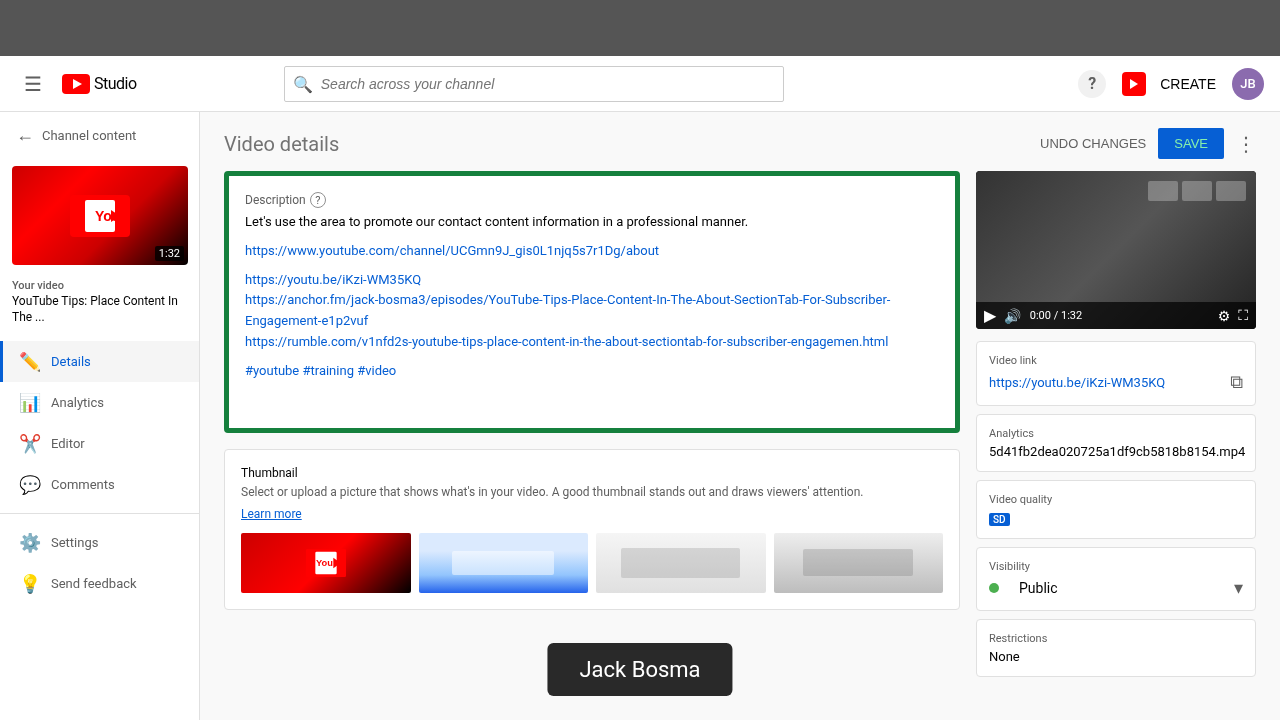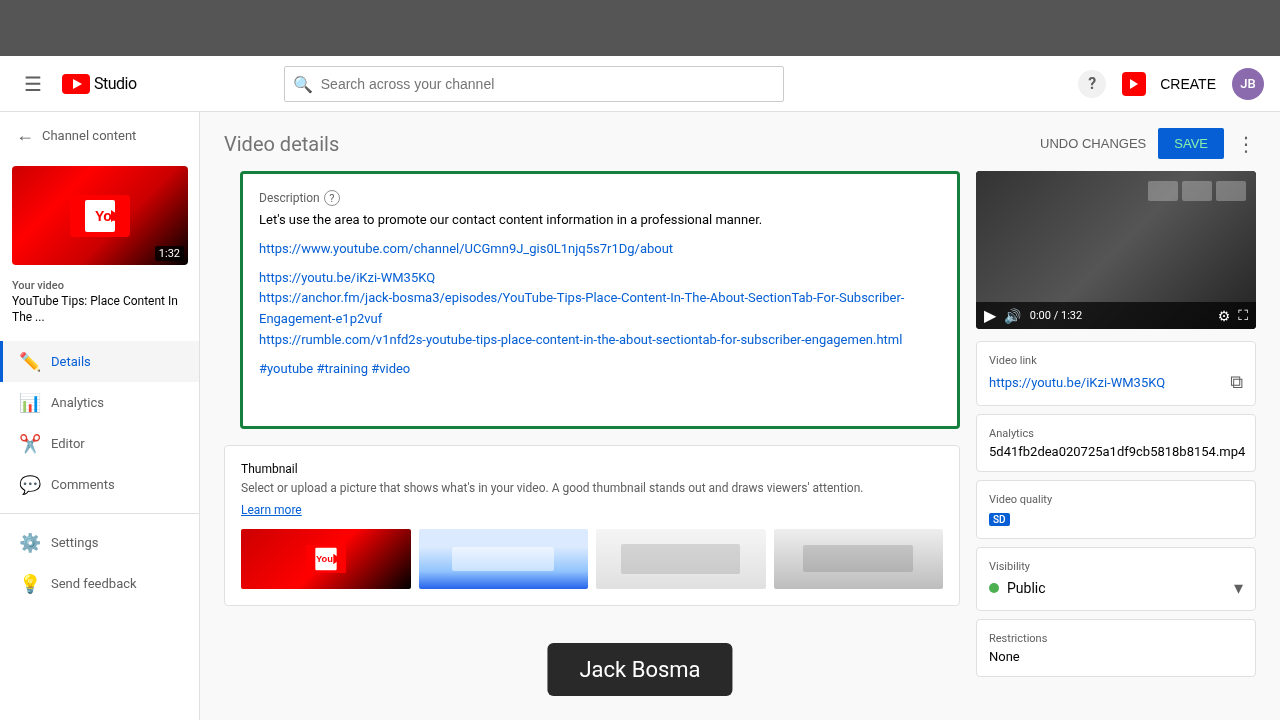--- a/index.html
+++ b/index.html
@@ -63,20 +63,21 @@
 
     .search-bar input {
       width: 100%;
       height: 36px;
       border: 1px solid #ccc;
       border-radius: 2px;
       padding: 0 17px 0 36px;
       font-size: 14px;
       outline: none;
       background: #fff;
+      font-style: italic;
     }
 
     .search-wrapper {
       position: relative;
     }
 
     .search-icon-inner {
       position: absolute;
       left: 10px;
       top: 50%;
@@ -342,25 +343,24 @@
     }
 
     .right-col {
       width: 280px;
       flex-shrink: 0;
     }
 
     
     .description-card {
       background: #fff;
-      border: 3px solid #15803d;
+      border: 5px solid #15803d;
       border-radius: 4px;
       padding: 16px;
       margin-bottom: 16px;
-      margin-left: 16px;
     }
 
     .card-label {
       font-size: 12px;
       color: #606060;
       margin-bottom: 4px;
       display: flex;
       align-items: center;
       gap: 4px;
     }
@@ -585,21 +585,21 @@
 
     .visibility-select {
       display: flex;
       align-items: center;
       justify-content: space-between;
     }
 
     .visibility-left {
       display: flex;
       align-items: center;
-      gap: 8px;
+      gap: 20px;
     }
 
     .green-dot {
       width: 10px;
       height: 10px;
       border-radius: 50%;
       background: #4caf50;
     }
 
     .dropdown-arrow {

